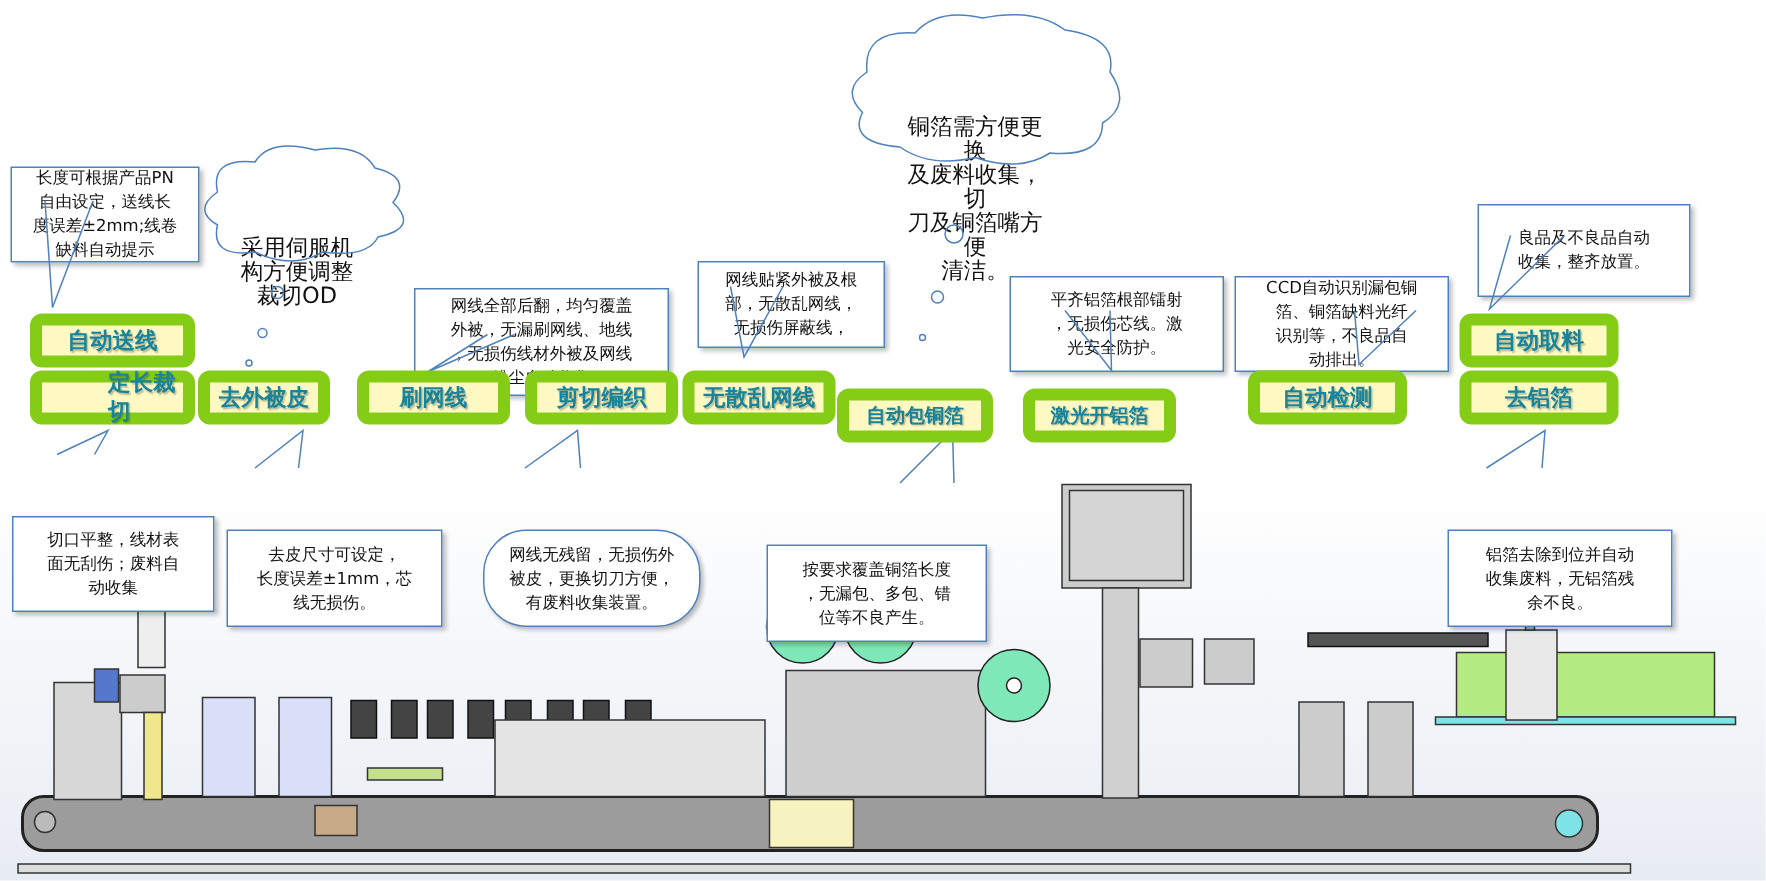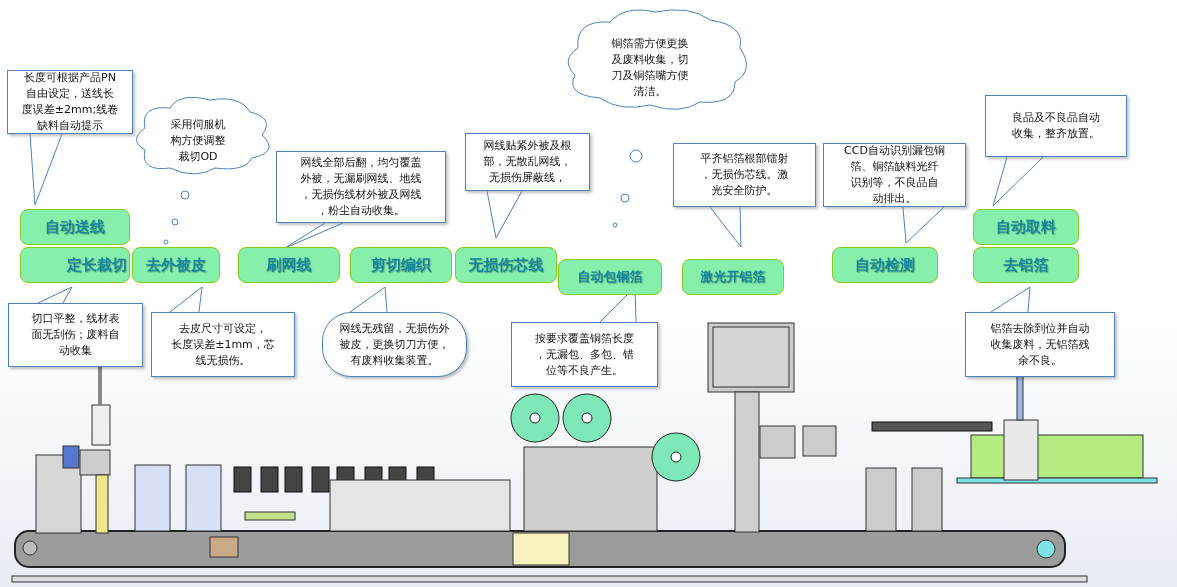--- a/index.html
+++ b/index.html
@@ -2,27 +2,27 @@
 <html><head>
 <meta charset="utf-8">
 <style>
   html,body{margin:0;padding:0;}
   body{width:1177px;height:587px;position:relative;overflow:hidden;
     background:linear-gradient(#ffffff 0%,#ffffff 55%,#e8ecf3 100%);
     font-family:"DejaVu Sans","Liberation Sans",sans-serif;}
   .callout{position:absolute;background:#fff;border:1px solid #4f81bd;
     box-shadow:2px 2px 3px rgba(0,0,0,0.25);font-size:11px;line-height:16px;
     color:#111;text-align:center;display:flex;align-items:center;justify-content:center;
-    padding:2px 4px;box-sizing:border-box;white-space:pre-line;}
-  .station{position:absolute;height:36px;border:1px solid #84cc16;border-radius:8px;
-    background:#86efac;box-sizing:border-box;display:flex;align-items:center;justify-content:center;
+    padding:2px 4px;box-sizing:border-box;white-space:pre-line;margin-top:41px;}
+  .station{position:absolute;height:36px;border:8px solid #84cc16;border-radius:8px;
+    background:#fef9c3;box-sizing:border-box;display:flex;align-items:center;justify-content:center;
     color:#17849b;font-weight:bold;font-size:15px;font-family:"DejaVu Sans",sans-serif;
     text-shadow:1px 1px 1px rgba(0,0,0,0.25);cursor:pointer;}
   .station.small{font-size:13px;margin-top:12px;}
-  .cloud{position:absolute;font-size:11px;line-height:16px;text-align:center;color:#111;white-space:pre-line;}
+  .cloud{position:absolute;font-size:15px;line-height:16px;text-align:center;color:#111;white-space:pre-line;margin-top:40px;}
   svg.overlay{position:absolute;left:0;top:0;pointer-events:none;}
 </style>
 </head>
 <body>
 
 <svg class="overlay" width="1177" height="587">
 
   <rect x="12" y="576" width="1075" height="6" fill="#ddd" stroke="#333"></rect>
   <rect x="15" y="531" width="1050" height="36" rx="14" fill="#9c9c9c" stroke="#222" stroke-width="2"></rect>
   <circle cx="30" cy="548" r="7" fill="#bbb" stroke="#333"></circle>
@@ -141,18 +141,18 @@
     <path d="M600,322 L635,287 L636,322"></path>
     <path d="M991,312 L1030,287 L1028,312"></path>
   </g>
 </svg>
 
 <div class="station" style="left:20px;top:209px;width:110px;">自动送线</div>
 <div class="station" style="left:20px;top:247px;width:110px;padding-left:44px;">定长裁切</div>
 <div class="station" style="left:132px;top:247px;width:88px;">去外被皮</div>
 <div class="station" style="left:238px;top:247px;width:102px;">刷网线</div>
 <div class="station" style="left:350px;top:247px;width:102px;">剪切编织</div>
-<div class="station" style="left:455px;top:247px;width:102px;">无损伤芯线</div>
+<div class="station" style="left:455px;top:247px;width:102px;">无散乱网线</div>
 <div class="station small" style="left:558px;top:247px;width:104px;">自动包铜箔</div>
 <div class="station small" style="left:682px;top:247px;width:102px;">激光开铝箔</div>
 <div class="station" style="left:832px;top:247px;width:106px;">自动检测</div>
 <div class="station" style="left:973px;top:209px;width:106px;">自动取料</div>
 <div class="station" style="left:973px;top:247px;width:106px;">去铝箔</div>
 
 </body></html>

